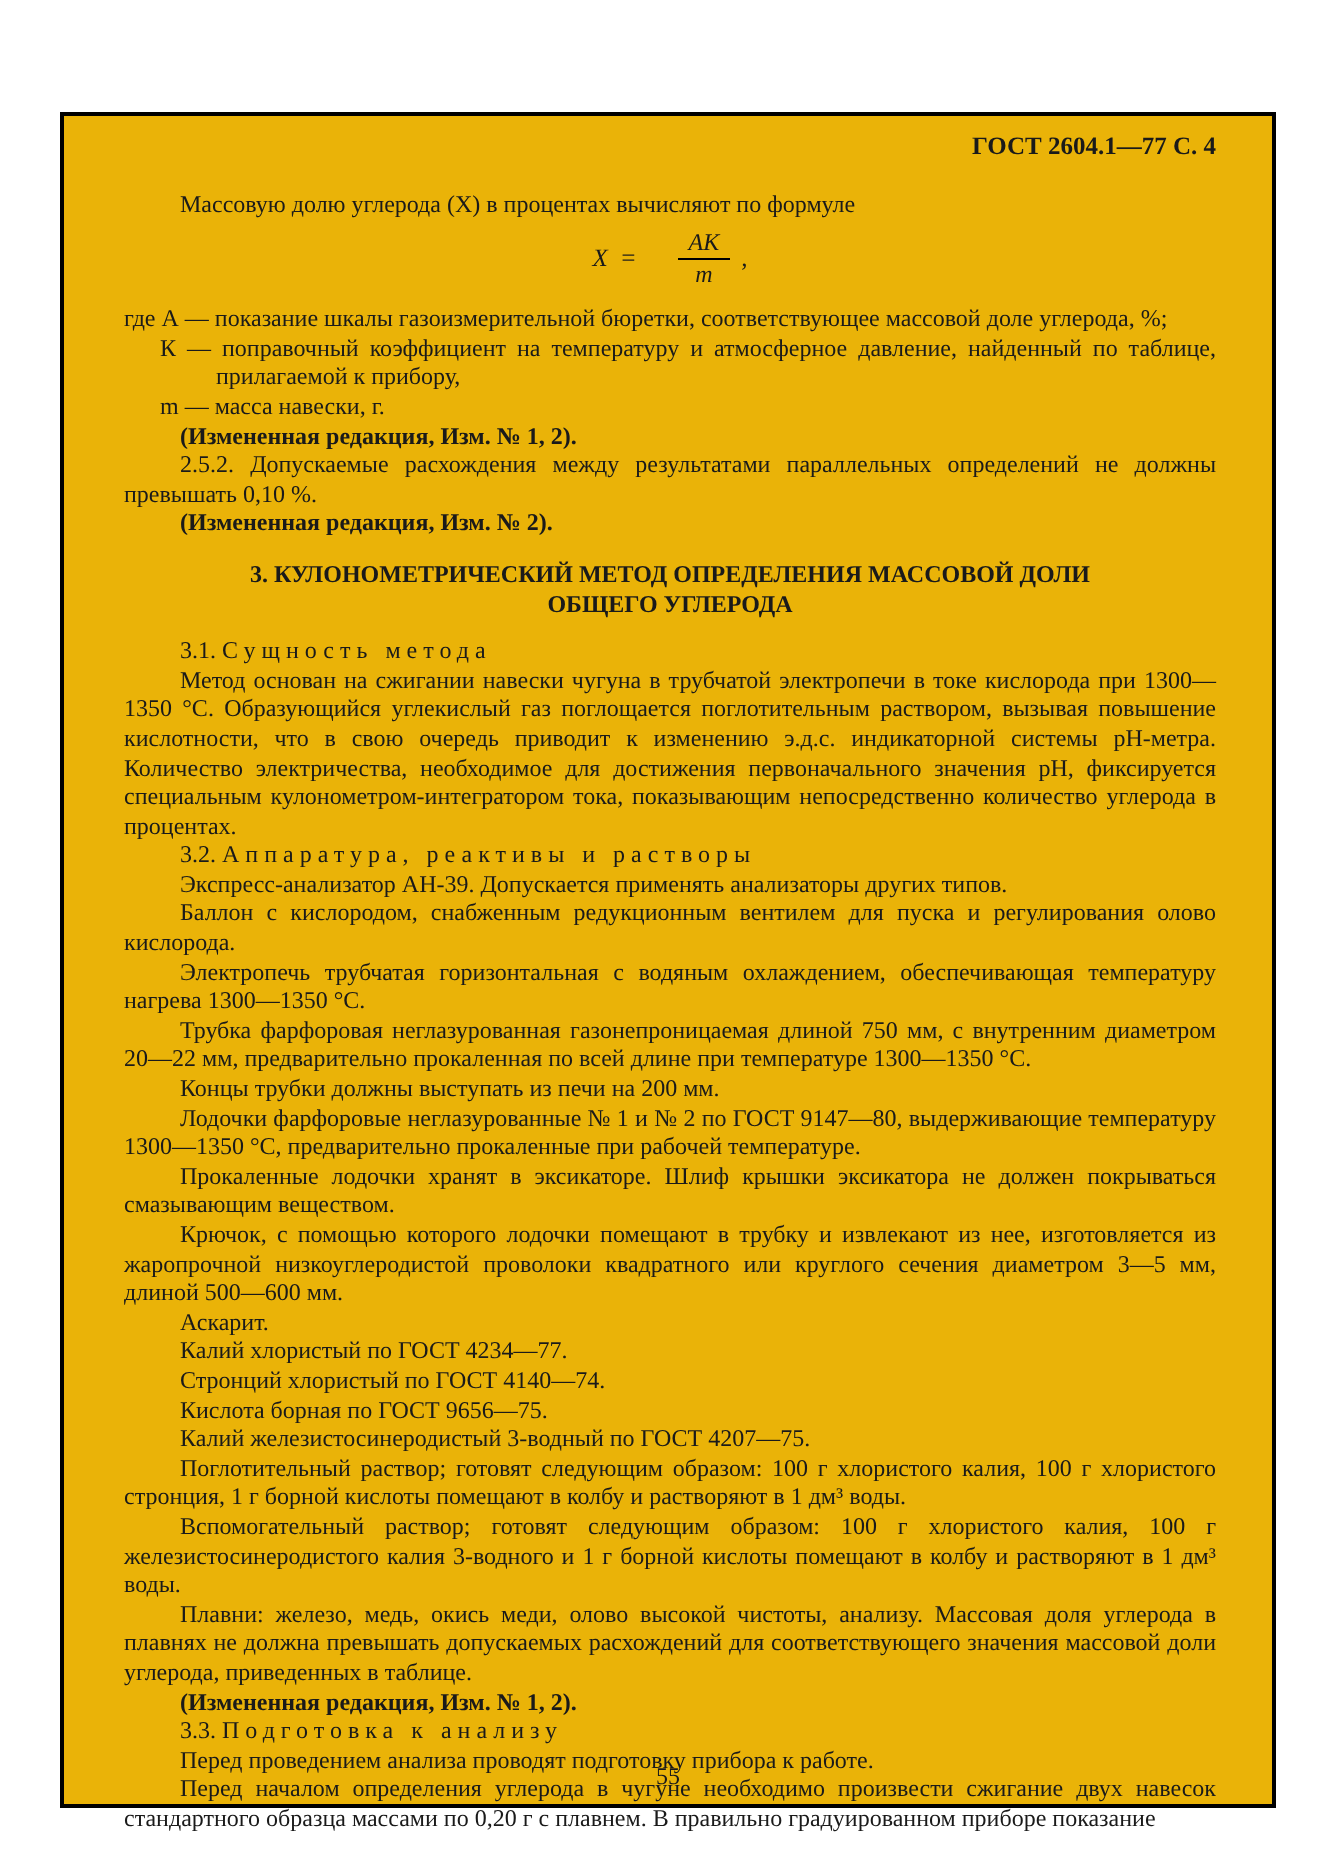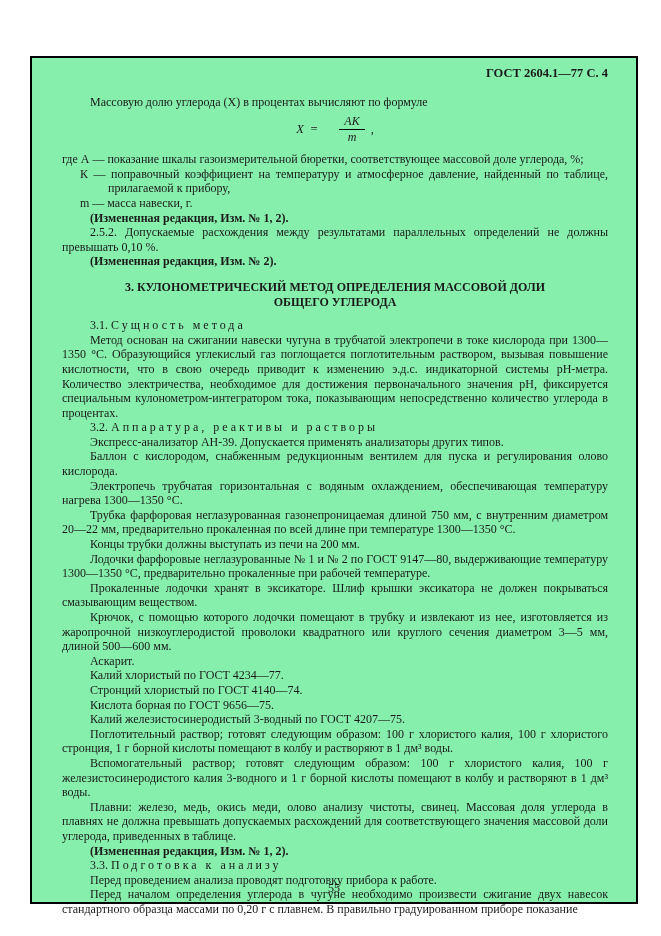--- a/index.html
+++ b/index.html
@@ -11,21 +11,21 @@
     position: relative;
   }
   .page-frame {
     position: absolute;
     left: 30px;
     top: 56px;
     width: 608px;
     height: 848px;
     border: 2px solid #000000;
     padding: 8px 28px 26px 30px;
-    background: #86efac;
+    background: #eab308;
   }
   .doc-header {
     text-align: right;
     font-weight: bold;
     font-size: 12.5px;
     line-height: 15px;
     margin-bottom: 14px;
   }
   .para {
     font-size: 12px;
@@ -111,21 +111,21 @@
       <p class="para indent">Лодочки фарфоровые неглазурованные № 1 и № 2 по ГОСТ 9147—80, выдерживающие температуру 1300—1350 °С, предварительно прокаленные при рабочей температуре.</p>
       <p class="para indent">Прокаленные лодочки хранят в эксикаторе. Шлиф крышки эксикатора не должен покрываться смазывающим веществом.</p>
       <p class="para indent">Крючок, с помощью которого лодочки помещают в трубку и извлекают из нее, изготовляется из жаропрочной низкоуглеродистой проволоки квадратного или круглого сечения диаметром 3—5 мм, длиной 500—600 мм.</p>
       <p class="para indent">Аскарит.</p>
       <p class="para indent">Калий хлористый по ГОСТ 4234—77.</p>
       <p class="para indent">Стронций хлористый по ГОСТ 4140—74.</p>
       <p class="para indent">Кислота борная по ГОСТ 9656—75.</p>
       <p class="para indent">Калий железистосинеродистый 3-водный по ГОСТ 4207—75.</p>
       <p class="para indent">Поглотительный раствор; готовят следующим образом: 100 г хлористого калия, 100 г хлористого стронция, 1 г борной кислоты помещают в колбу и растворяют в 1 дм³ воды.</p>
       <p class="para indent">Вспомогательный раствор; готовят следующим образом: 100 г хлористого калия, 100 г железистосинеродистого калия 3-водного и 1 г борной кислоты помещают в колбу и растворяют в 1 дм³ воды.</p>
-      <p class="para indent">Плавни: железо, медь, окись меди, олово анализу чистоты, свинец. Массовая доля углерода в плавнях не должна превышать допускаемых расхождений для соответствующего значения массовой доли углерода, приведенных в таблице.</p>
+      <p class="para indent">Плавни: железо, медь, окись меди, олово высокой чистоты, анализу. Массовая доля углерода в плавнях не должна превышать допускаемых расхождений для соответствующего значения массовой доли углерода, приведенных в таблице.</p>
       <p class="para bold">(Измененная редакция, Изм. № 1, 2).</p>
       <p class="para indent"><span>3.3. </span><span class="spaced">Подготовка к анализу</span></p>
       <p class="para indent">Перед проведением анализа проводят подготовку прибора к работе.</p>
       <p class="para indent">Перед началом определения углерода в чугуне необходимо произвести сжигание двух навесок стандартного образца массами по 0,20 г с плавнем. В правильно градуированном приборе показание</p>
     </div>
 
   <div class="page-number">55</div>
 
 </div>
 

